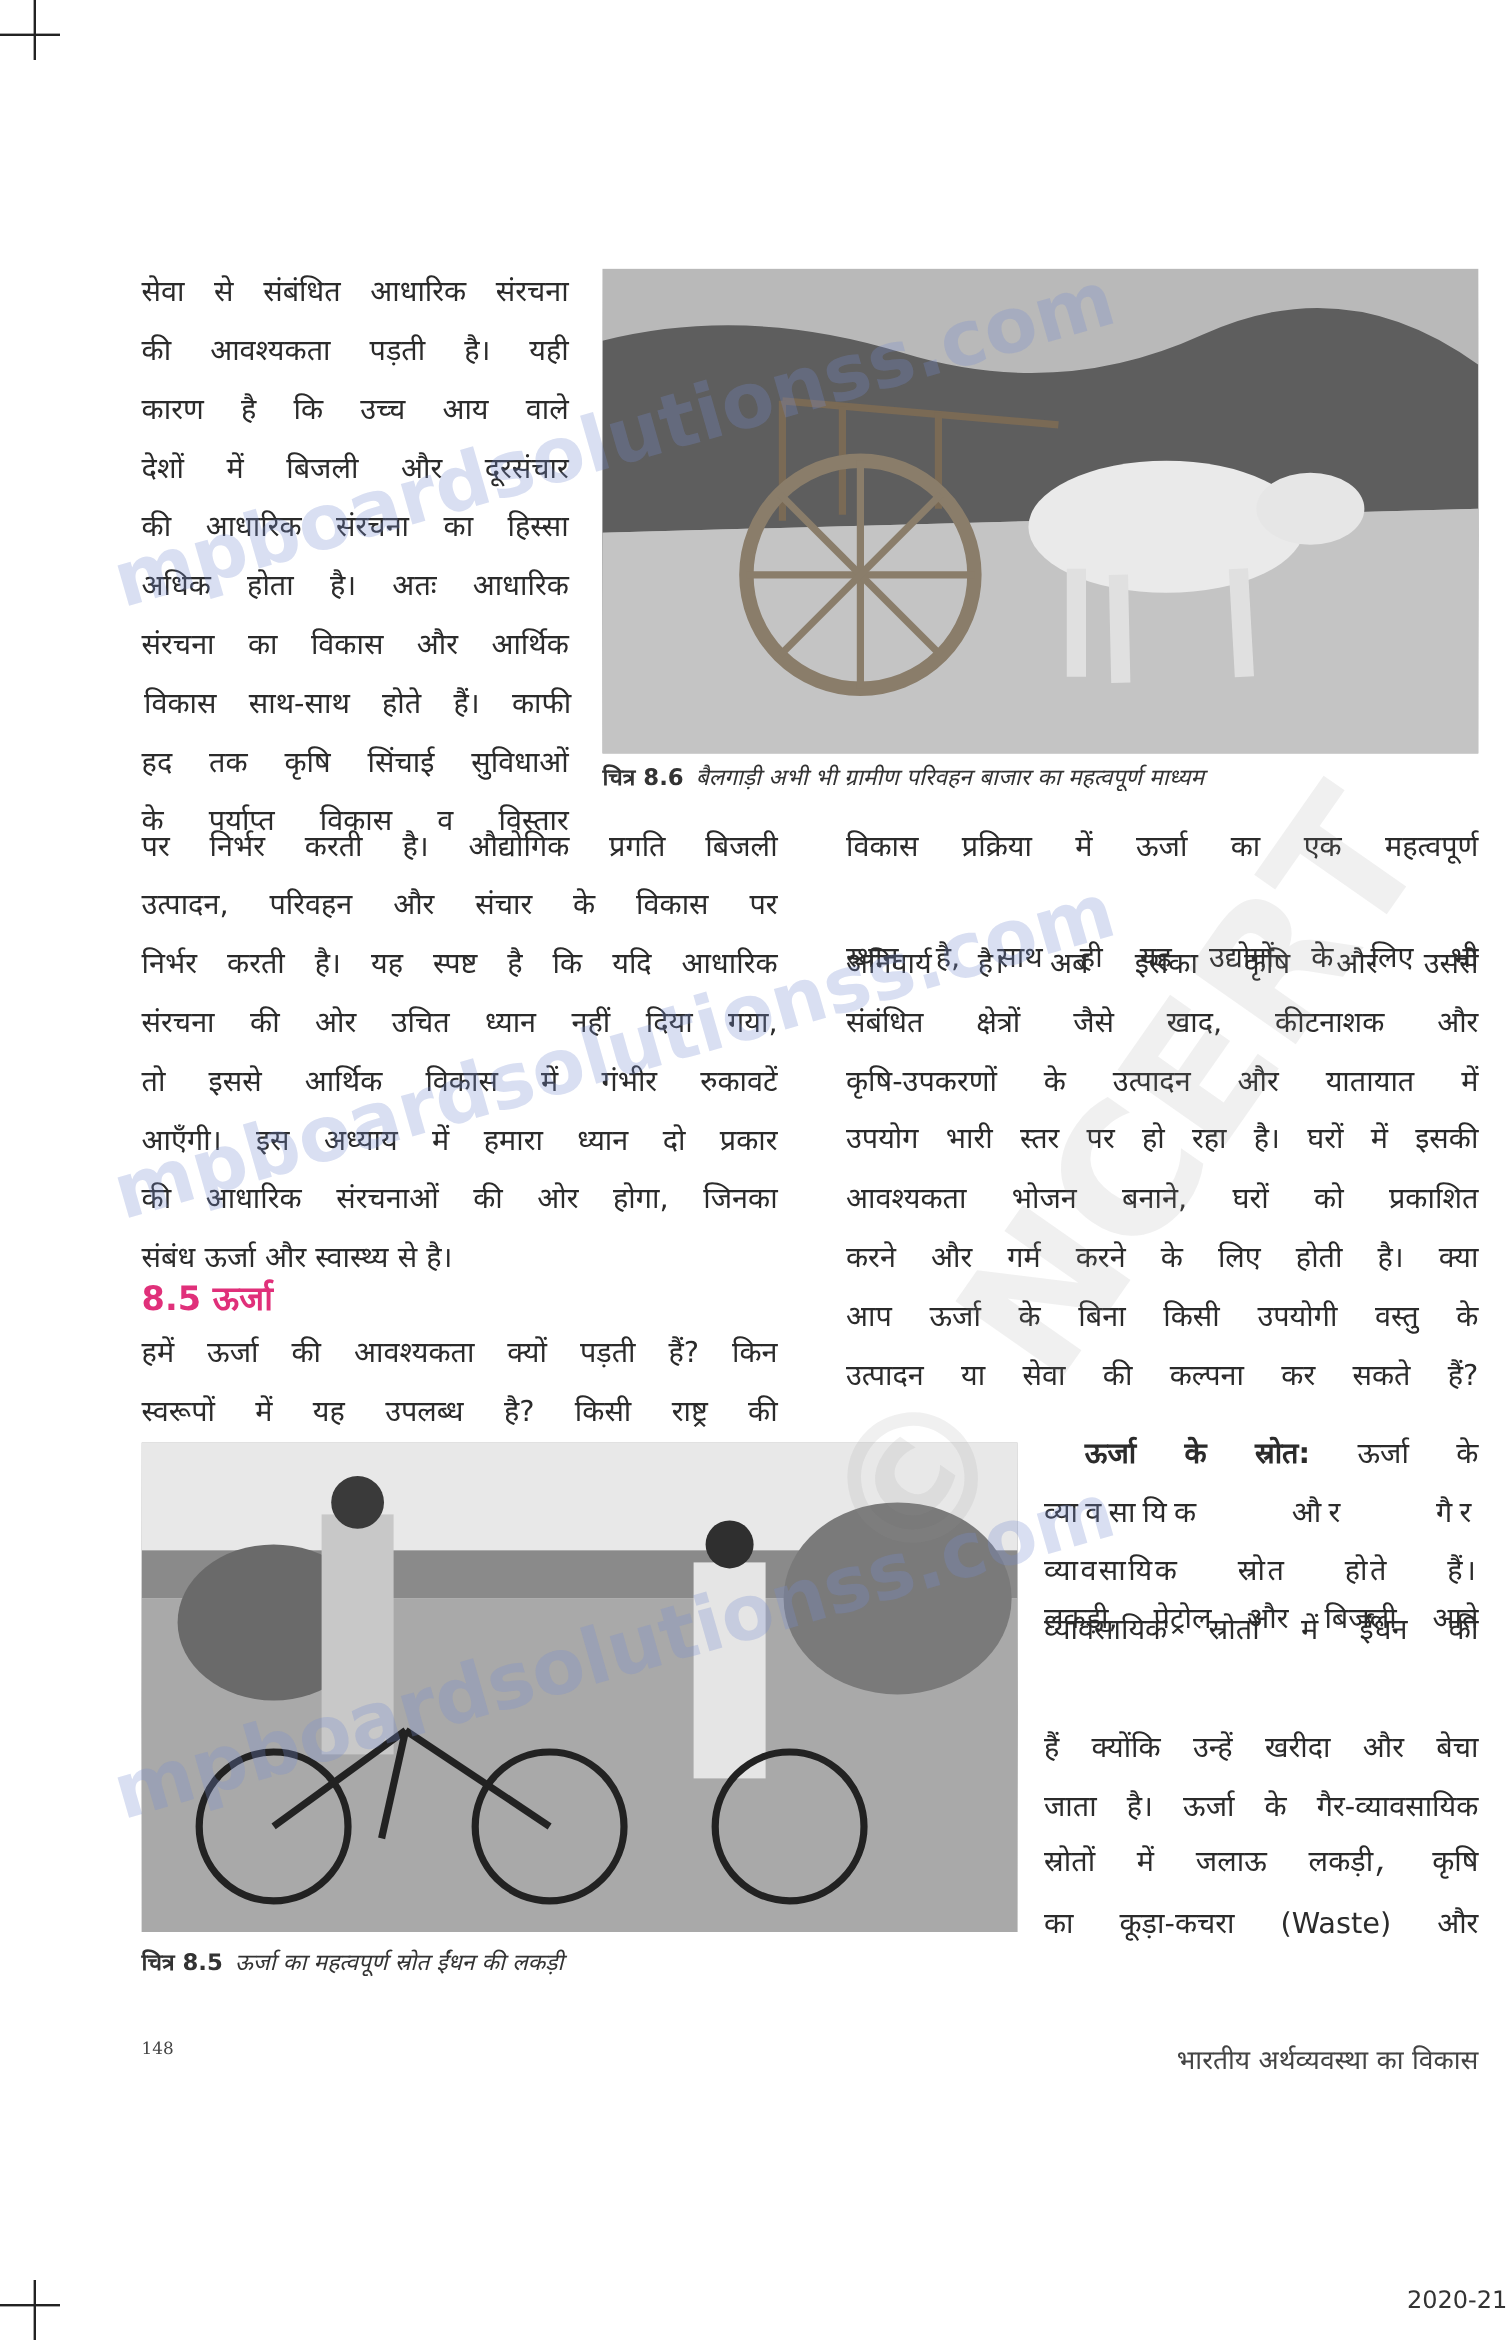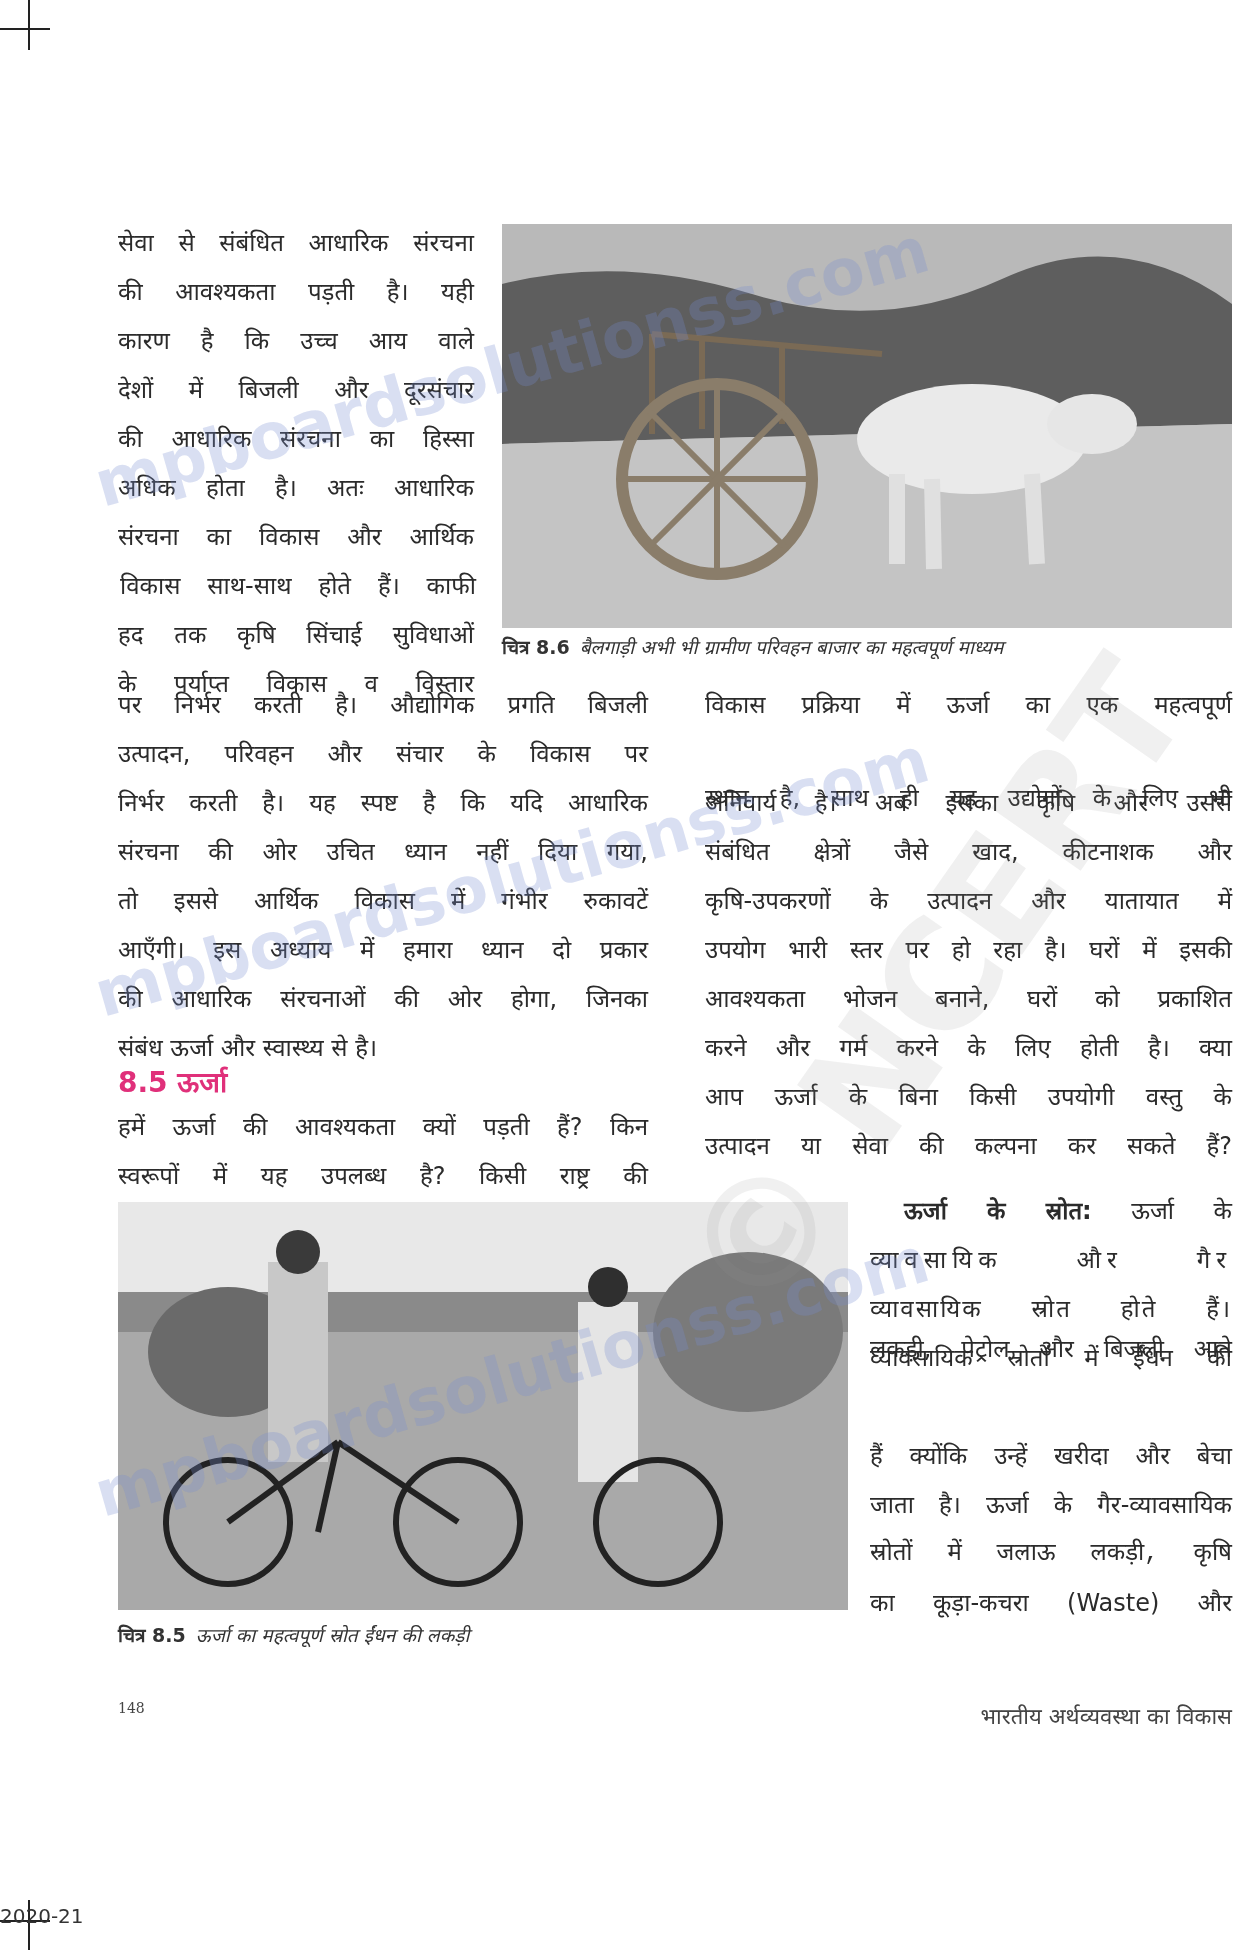--- a/index.html
+++ b/index.html
@@ -21,21 +21,21 @@
   .watermark {
     position:absolute; font-size:64px; font-weight:bold; color:rgba(120,140,210,0.28);
     transform:rotate(-16deg); white-space:nowrap; pointer-events:none;
   }
   .wm-big {
     position:absolute; font-size:150px; color:rgba(150,150,150,0.14); font-weight:bold;
     transform:rotate(-55deg); white-space:nowrap; pointer-events:none;
   }
   .footer-left { position:absolute; left:118px; top:1700px; font-size:14px; color:#444; font-family:"DejaVu Serif", serif; }
   .footer-right { position:absolute; right:24px; top:1700px; font-size:22px; color:#444; }
-  .year { position:absolute; left:0; right:0; top:1904px; text-align:left; font-size:20px; color:#333; }
+  .year { position:absolute; left:0; right:0; top:1904px; text-align:right; font-size:20px; color:#333; }
 </style>
 </head>
 <body>
 
 <div class="crop" style="left:0;top:28px;width:50px;height:2px;"></div>
 <div class="crop" style="left:28px;top:0;width:2px;height:50px;"></div>
 <div class="crop" style="left:0;top:1920px;width:50px;height:2px;"></div>
 <div class="crop" style="left:28px;top:1900px;width:2px;height:50px;"></div>
 
 <div class="photo" style="left:502px;top:224px;width:730px;height:404px;">

